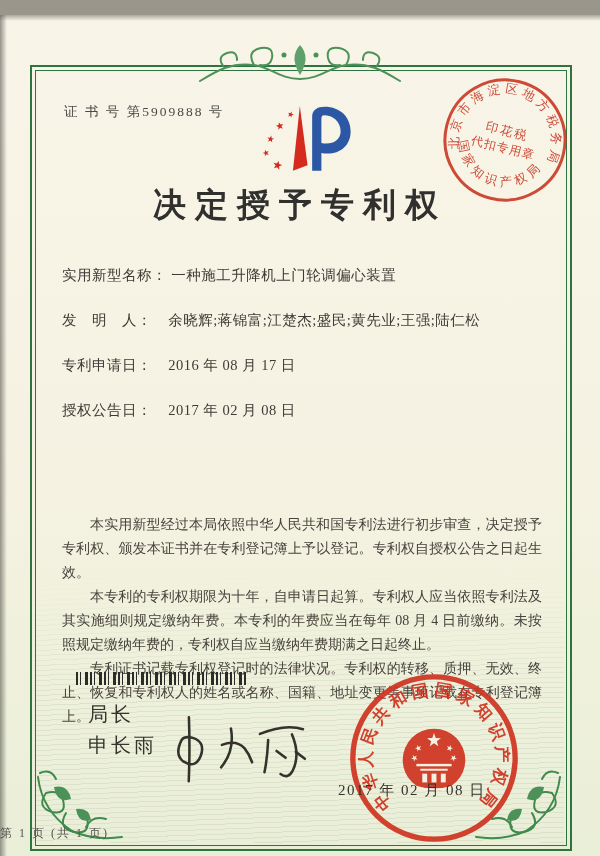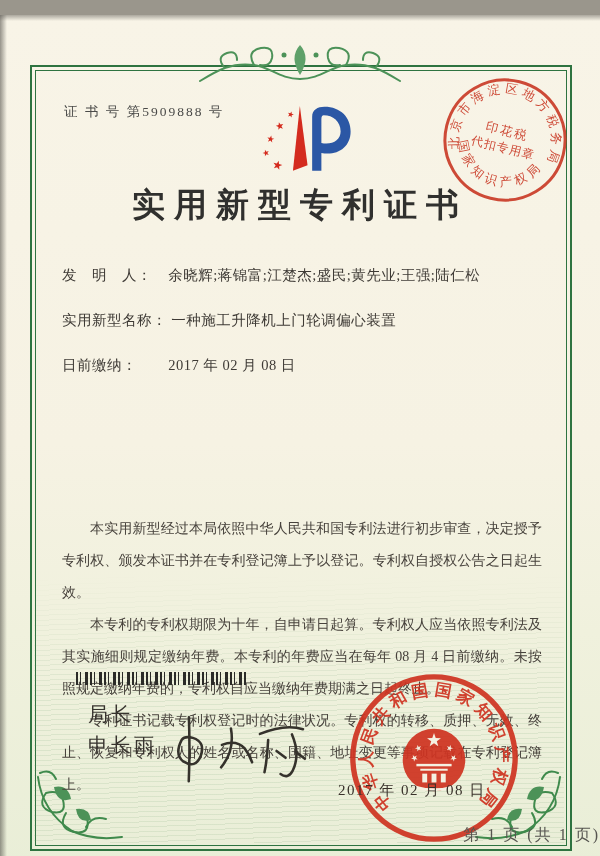--- a/index.html
+++ b/index.html
@@ -21,33 +21,33 @@
     mask-image:linear-gradient(180deg,transparent,#000 45%);}
   .cert-no{position:absolute;left:64px;top:88px;font-size:13.5px;letter-spacing:2px;color:#4a4a48;}
   .logo{position:absolute;left:256px;top:88px;}
   .title{position:absolute;left:0;top:168px;width:100%;text-align:center;
     font-size:33px;font-weight:700;letter-spacing:9px;color:#30302e;}
   .fields{position:absolute;left:62px;top:250px;width:480px;color:#3e3a35;}
   .field-row{font-size:14.5px;line-height:20px;letter-spacing:.5px;margin-bottom:25px;white-space:nowrap;}
   .field-row.m20{margin-bottom:20px;}
   .field-label{display:inline-block;min-width:102px;}
   .paragraphs{position:absolute;left:62px;top:498px;width:480px;
-    font-size:14px;line-height:32px;color:#47423c;text-align:justify;}
+    font-size:14px;line-height:24px;color:#47423c;text-align:justify;}
   .paragraphs p{margin:0;text-indent:2em;}
   .barcode{position:absolute;left:76px;top:657px;width:172px;height:13px;
     background:repeating-linear-gradient(90deg,#2b2b28 0 2px,transparent 2px 4px,#2b2b28 4px 5px,transparent 5px 9px,#2b2b28 9px 12px,transparent 12px 14px);}
   .signer{position:absolute;left:88px;top:684px;font-size:20px;letter-spacing:3px;
     line-height:31px;color:#37332e;}
   .signature{position:absolute;left:158px;top:690px;transform:rotate(-2deg);}
   .seal{position:absolute;left:346px;top:655px;opacity:.93;}
   .seal-date{position:absolute;left:338px;top:766px;width:180px;font-size:15px;
     letter-spacing:1.5px;color:#39322b;white-space:nowrap;}
   .tax-stamp{position:absolute;left:440px;top:60px;transform:rotate(14deg);opacity:.88;}
-  .footer{position:absolute;left:0;top:810px;width:100%;text-align:right;
-    font-size:16px;letter-spacing:2px;color:#565550;}
+  .footer{position:absolute;left:0;top:810px;width:100%;text-align:left;
+    font-size:12px;letter-spacing:2px;color:#565550;}
   .ornament{position:absolute;}
   .orn-top{left:50%;top:22px;transform:translateX(-50%);}
   .orn-bl{left:34px;top:736px;}
   .orn-br{left:472px;top:736px;transform:scaleX(-1);}
 </style>
 </head>
 <body>
 
 <div class="page">
 
@@ -107,33 +107,37 @@
     <path d="M73,86 L73,16 C73,7 80,3 89,3 C110,3 123,17 123,35 C123,56 105,67 85,63 L85,50 C99,53 110,46 110,35 C110,22 100,14 88,14 C86,14 85,16 85,19 L85,86 Z" fill="#2b57a5"></path>
     <g fill="#d42b1e">
       <use href="#star" transform="translate(45,13) scale(0.42) rotate(18)"></use>
       <use href="#star" transform="translate(31,28) scale(0.52) rotate(-14)"></use>
       <use href="#star" transform="translate(19,45) scale(0.48) rotate(10)"></use>
       <use href="#star" transform="translate(13,63) scale(0.44) rotate(-18)"></use>
       <use href="#star" transform="translate(28,79) scale(0.62) rotate(14)"></use>
     </g>
   </svg>
 
-  <div class="title">实用新型专利证书</div>
+  <div class="title">决定授予专利权</div>
 
   <div class="fields">
+    <div class="field-row">
+      <span class="field-label">实用新型名称：</span>
+      <span>一种施工升降机上门轮调偏心装置</span>
+    </div>
     <div class="field-row">
       <span class="field-label">发　明　人：</span>
       <span>余晓辉;蒋锦富;江楚杰;盛民;黄先业;王强;陆仁松</span>
     </div>
     <div class="field-row">
-      <span class="field-label">实用新型名称：</span>
-      <span>一种施工升降机上门轮调偏心装置</span>
+      <span class="field-label">专利申请日：</span>
+      <span>2016 年 08 月 17 日</span>
     </div>
     <div class="field-row m20">
-      <span class="field-label">日前缴纳：</span>
+      <span class="field-label">授权公告日：</span>
       <span>2017 年 02 月 08 日</span>
     </div>
   </div>
 
   <div class="paragraphs">
     <p>本实用新型经过本局依照中华人民共和国专利法进行初步审查，决定授予专利权、颁发本证书并在专利登记簿上予以登记。专利权自授权公告之日起生效。</p>
     <p>本专利的专利权期限为十年，自申请日起算。专利权人应当依照专利法及其实施细则规定缴纳年费。本专利的年费应当在每年 08 月 4 日前缴纳。未按照规定缴纳年费的，专利权自应当缴纳年费期满之日起终止。</p>
     <p>专利证书记载专利权登记时的法律状况。专利权的转移、质押、无效、终止、恢复和专利权人的姓名或名称、国籍、地址变更等事项记载在专利登记簿上。</p>
   </div>
 

